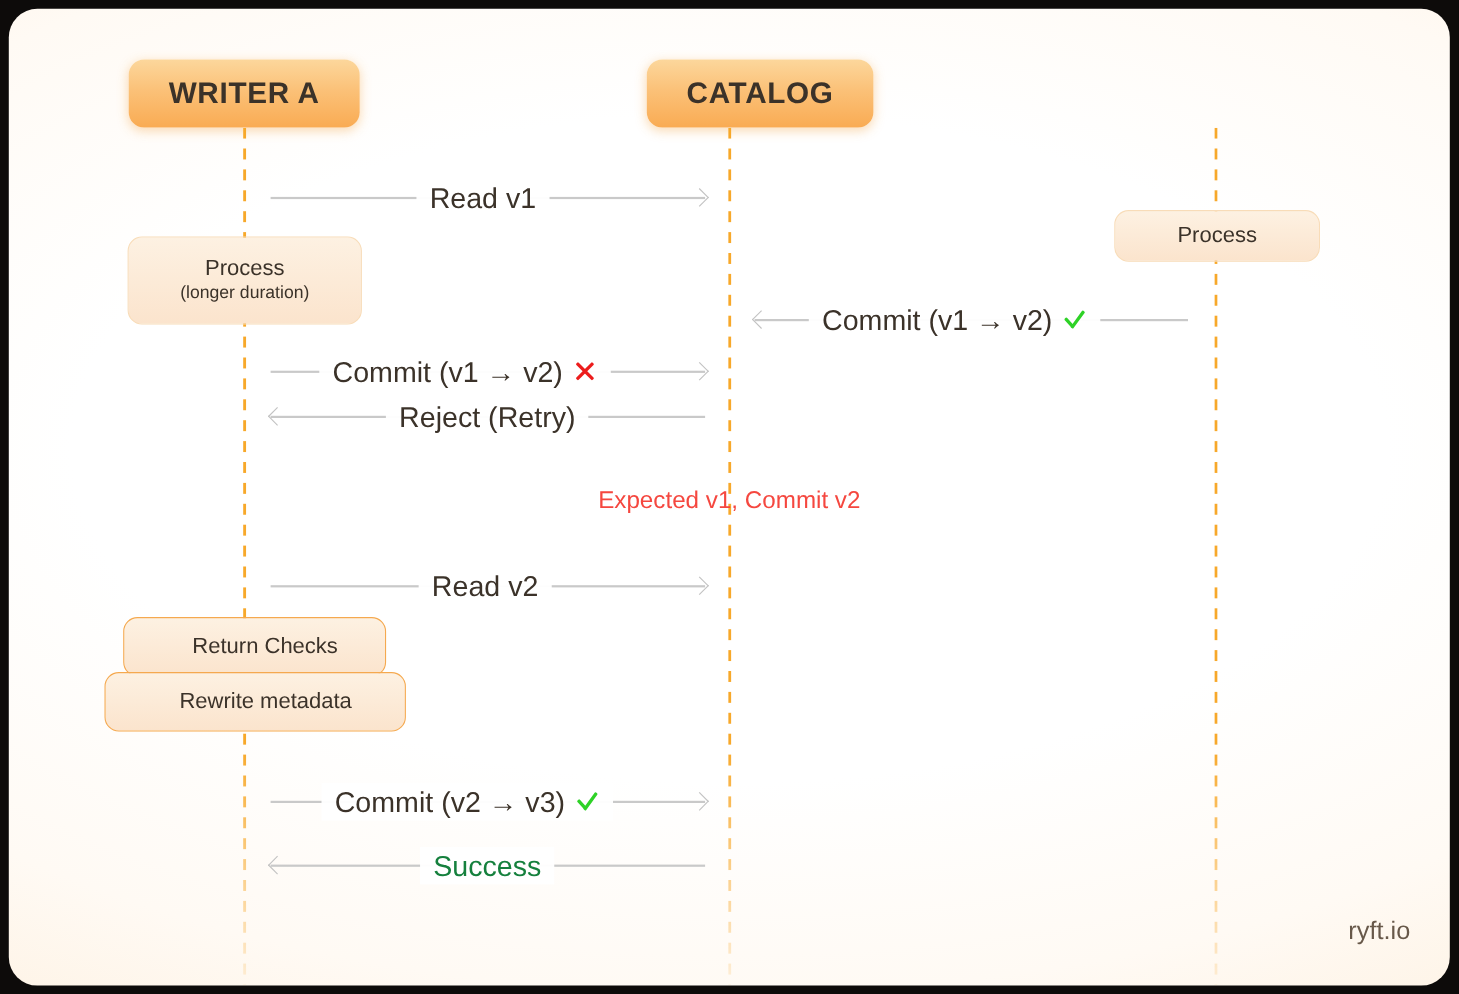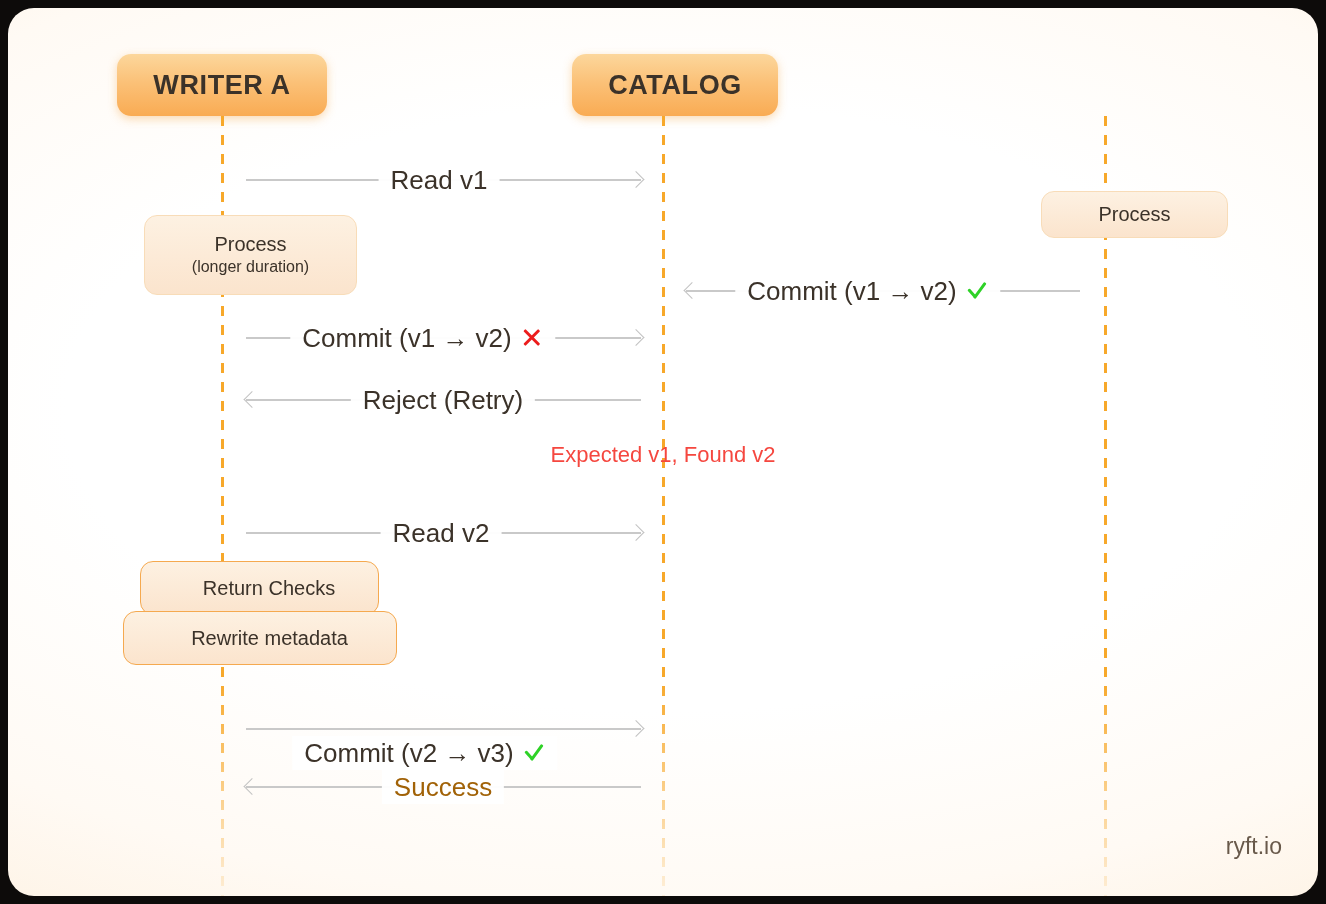--- a/index.html
+++ b/index.html
@@ -43,21 +43,20 @@
   }
 
   
   .actbox{
     position:absolute;
     border-radius:13px;
     display:flex;flex-direction:column;align-items:center;justify-content:center;
     background:linear-gradient(180deg,#fdf1e2 0%,#fbe4cd 100%);
     border:1px solid #f6c88f;
     color:#3b3229;
-    margin-left:28px;
   }
   .actbox.soft{border-color:#f8dcb8;}
   .actbox.strong{border-color:#f5a94f;padding-left:19px;}
   .actbox .l1{font-size:20px;line-height:1.15;}
   .actbox .l2{font-size:16px;line-height:1.2;margin-top:1px;}
 
   
   .msg{position:absolute;height:34px;}
   .msg .line{
     position:absolute;top:16px;height:2px;background:#c9c9c9;
@@ -79,21 +78,21 @@
     transform:translate(0,-5.5px) rotate(-45deg);
     background:transparent;border-right:0;border-bottom:0;
   }
   .msg .label{
     position:absolute;top:0;height:34px;display:flex;align-items:center;gap:10px;
     white-space:nowrap;
     font-size:26px;color:#3b3229;
     transform:translateX(-50%);
     padding:0 12px;
   }
-  .msg .label.green{color:#a16207;}
+  .msg .label.green{color:#15803d;}
 
   .mark{display:inline-block;width:22px;height:22px;position:relative;}
   .mark.check::before,.mark.check::after{
     content:"";position:absolute;background:#2ed227;border-radius:1px;
   }
   .mark.check::before{width:3px;height:10px;left:4px;top:8px;transform:rotate(-42deg);}
   .mark.check::after{width:3px;height:19px;left:12px;top:1px;transform:rotate(36deg);}
   .mark.cross::before,.mark.cross::after{
     content:"";position:absolute;width:3px;height:21px;left:9px;top:0;
     background:#ec1c1c;border-radius:1px;
@@ -117,21 +116,21 @@
 </style>
 </head>
 <body>
 
 <div id="card">
   <div id="stage">
       <div class="participant" style="left: 109px; top: 46px; width: 210px;">
         <span>WRITER A</span>
       </div>
       <div class="lifeline" style="left: 212.5px; top: 108px; height: 780px;"></div>
-      <div class="participant" style="left: 564px; top: 46px; width: 206px;">
+      <div class="participant" style="left: 580px; top: 46px; width: 206px;">
         <span>CATALOG</span>
       </div>
       <div class="lifeline" style="left: 653.5px; top: 108px; height: 780px;"></div>
       <div class="lifeline" style="left: 1095.5px; top: 108px; height: 780px;"></div>
       <div class="actbox soft" style="left: 108px; top: 207px; width: 211px; height: 78px;">
         <div class="l1">Process</div>
         <div class="l2">(longer duration)</div>
       </div>
       <div class="actbox soft" style="left: 1005px; top: 183px; width: 185px; height: 45px;">
         <div class="l1">Process</div>
@@ -158,45 +157,45 @@
         </div>
       </div>
       <div class="msg" style="left: 238px; top: 313px; width: 395px;">
         <div class="line" style="left: 0px; width: 395px;"></div>
         <div class="head right" style="left: 395px;"></div>
         <div class="label" style="left: 177px; background: rgba(255, 255, 255, 0.96);">
           <span>Commit (v1 → v2)</span>
           <span class="mark cross"></span>
         </div>
       </div>
-      <div class="msg" style="left: 238px; top: 375px; width: 395px; text-decoration: underline;">
+      <div class="msg" style="left: 238px; top: 354px; width: 395px; text-decoration: underline;">
         <div class="line" style="left: 0px; width: 395px;"></div>
         <div class="head left" style="left: 0px;"></div>
         <div class="label" style="left: 197px; background: rgba(255, 255, 255, 0.96);">
           <span>Reject (Retry)</span>
         </div>
       </div>
       <div class="msg" style="left: 238px; top: 496px; width: 395px; margin-top: 12px;">
         <div class="line" style="left: 0px; width: 395px;"></div>
         <div class="head right" style="left: 395px;"></div>
         <div class="label" style="left: 195px; background: rgba(255, 255, 255, 0.96);">
           <span>Read v2</span>
         </div>
       </div>
       <div class="msg" style="left: 238px; top: 704px; width: 395px;">
         <div class="line" style="left: 0px; width: 395px;"></div>
         <div class="head right" style="left: 395px;"></div>
-        <div class="label" style="left: 179px; background: rgba(255, 255, 255, 0.96); margin-top: 24px;">
+        <div class="label" style="left: 179px; background: rgba(255, 255, 255, 0.96);">
           <span>Commit (v2 → v3)</span>
           <span class="mark check"></span>
         </div>
       </div>
       <div class="msg" style="left: 238px; top: 762px; width: 395px;">
         <div class="line" style="left: 0px; width: 395px;"></div>
         <div class="head left" style="left: 0px;"></div>
         <div class="label green" style="left: 197px; background: rgba(255, 255, 255, 0.96);">
           <span>Success</span>
         </div>
       </div>
-      <div class="note" style="left: 655px; top: 434px;">Expected v1,  Found v2</div>
+      <div class="note" style="left: 655px; top: 434px;">Expected v1,  Commit v2</div>
     </div>
   <div class="watermark">ryft.io</div>
 </div>
 
 </body></html>

